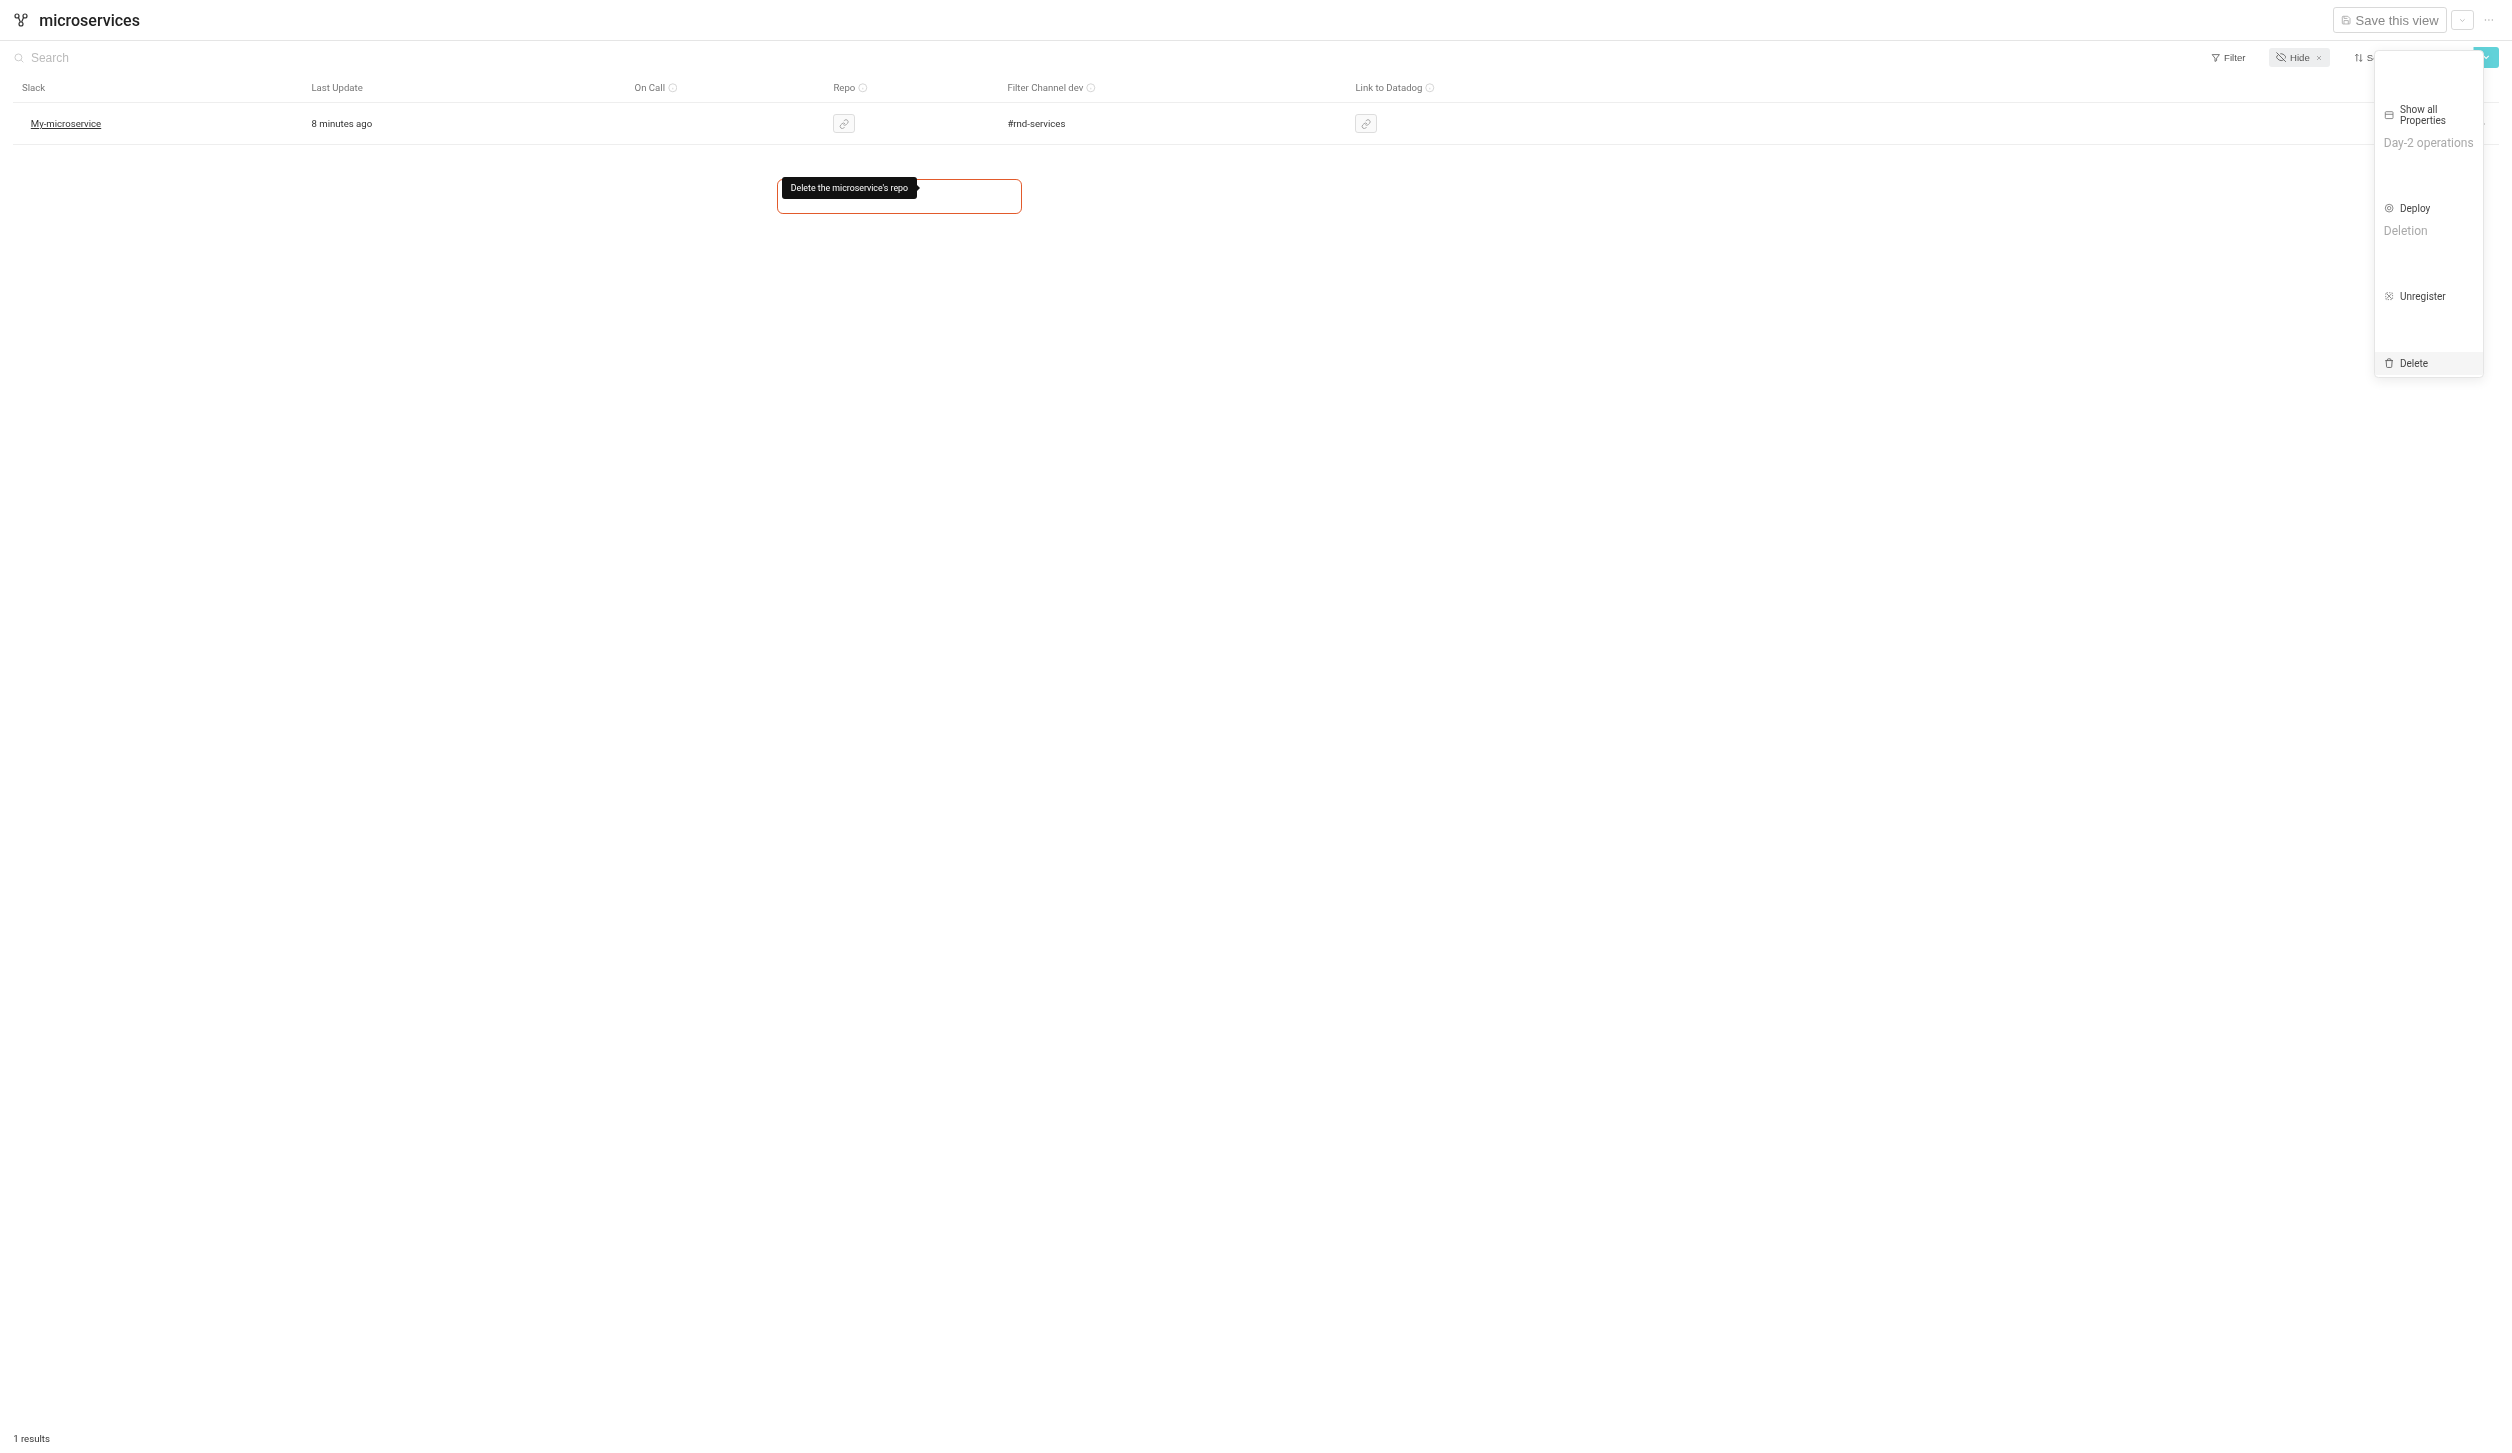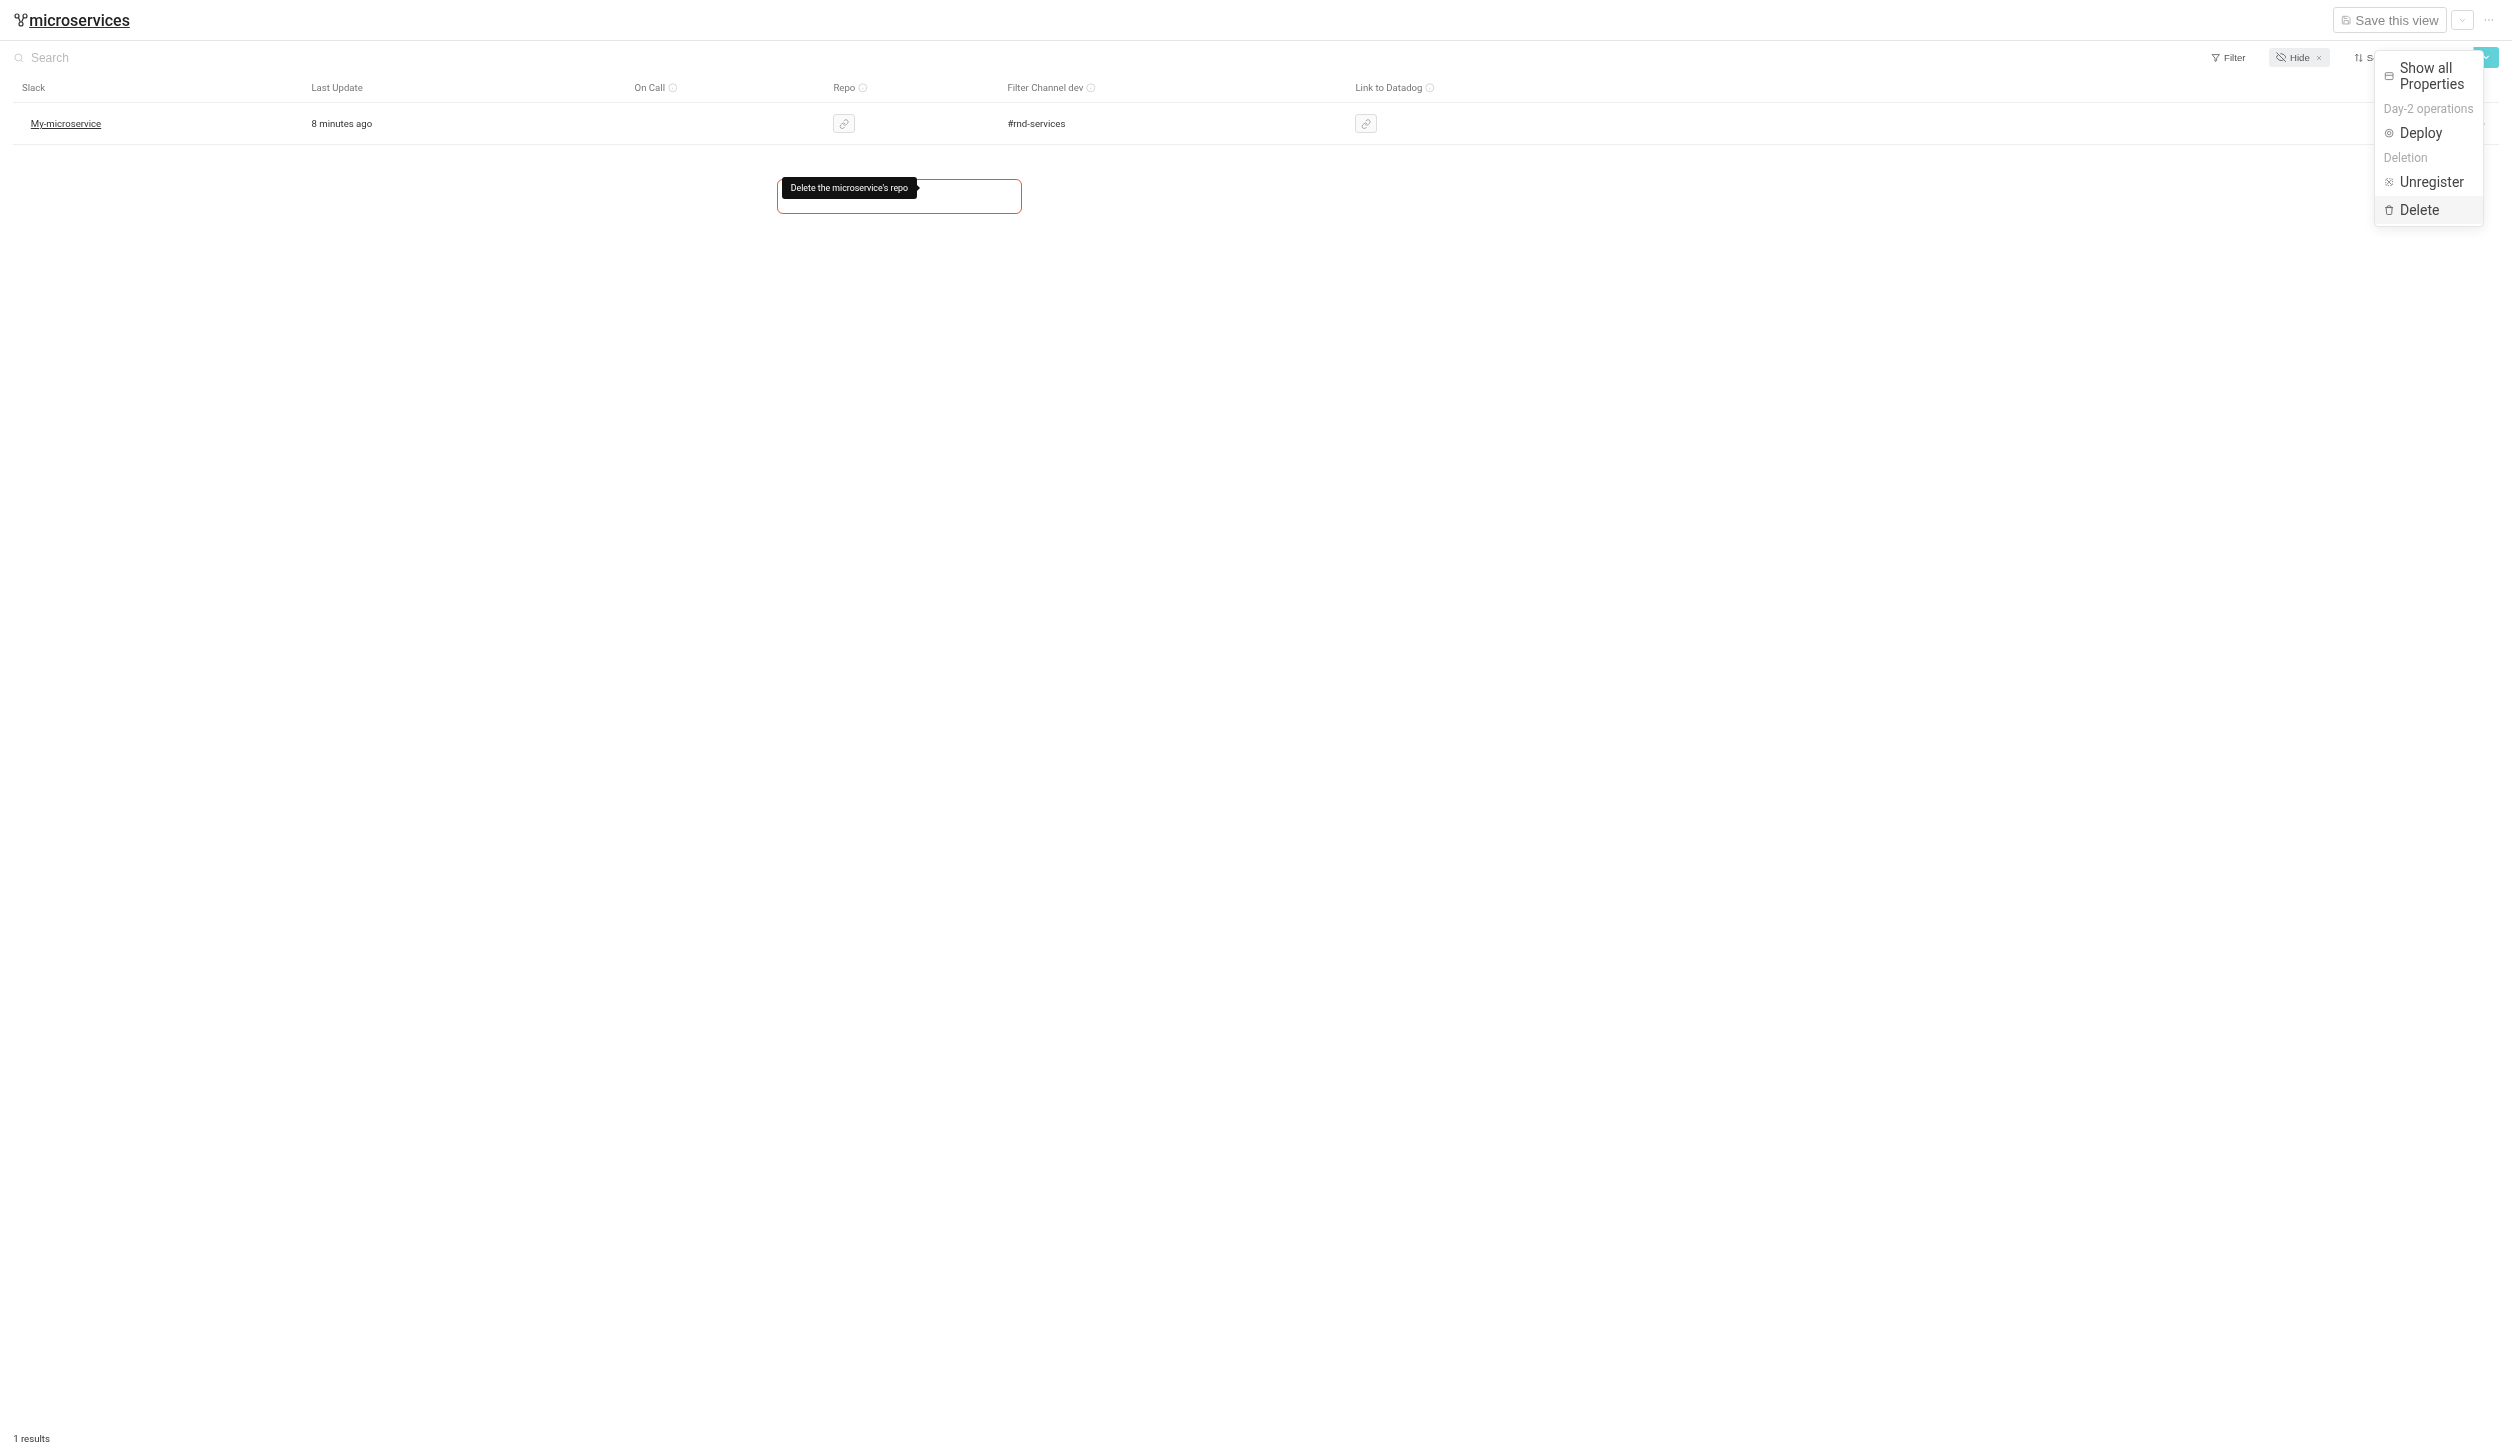--- a/index.html
+++ b/index.html
@@ -19,22 +19,21 @@
 .header {
   display: flex;
   align-items: center;
   justify-content: space-between;
   padding: 7.3px 13.2px;
   border-bottom: 0.7px solid #e5e5e5;
 }
 .header-left {
   display: flex;
   align-items: center;
-  gap: 0;
-  text-decoration: underline;
+  gap: 10px;
 }
 .page-title {
   font-size: 16px;
   font-weight: 500;
   color: #222;
 }
 .header-right {
   display: flex;
   align-items: center;
   gap: 4.4px;
@@ -203,23 +202,24 @@
   border-radius: 4.4px;
   box-shadow: 0 2.9px 11.8px rgba(0,0,0,0.08);
   z-index: 20;
   padding: 2.9px 0;
 }
 .dropdown-item {
   display: flex;
   align-items: center;
   gap: 5.9px;
   padding: 5.9px 8.8px;
-  font-size: 14px;
+  font-size: 10px;
   color: #444;
   cursor: pointer;
+  margin-top: 44px;
 }
 .dropdown-item.hover {
   background: #f5f5f5;
 }
 .dropdown-section-label {
   padding: 4.4px 8.8px 2.9px;
   font-size: 12px;
   color: #aaa;
 }
 .highlight-border {

